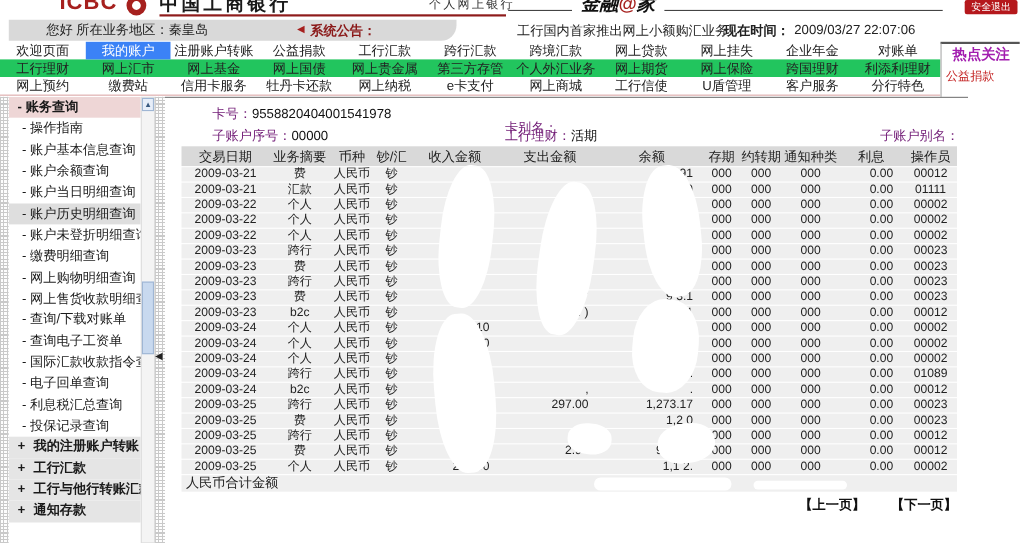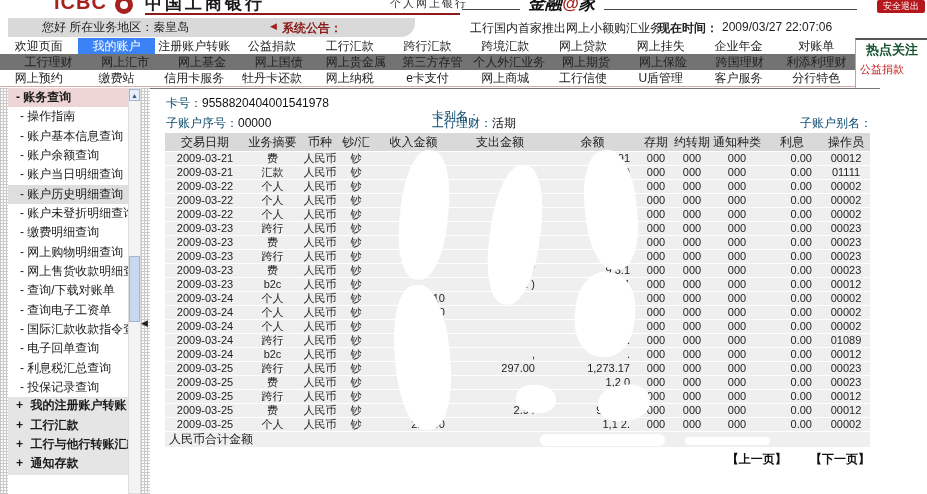--- a/index.html
+++ b/index.html
@@ -26,26 +26,26 @@
   .greet-tab{left:8px;top:0;width:407px;height:19px;background:#d9d9d9;border-radius:0 0 14px 0;
     line-height:19px;padding-left:34px;box-sizing:border-box;color:#222;}
   .ann-marker{left:270px;top:3px;color:#a6201e;font-size:9px;}
   .ann-label{left:282px;top:2px;color:#8b1a1a;font-weight:bold;}
   .ann-text{left:470px;top:2px;color:#222;}
   .time-label{left:658px;top:2px;color:#222;font-weight:bold;}
   .time-value{left:722px;top:2px;color:#222;}
   
   #nav{left:0;top:38px;width:855px;height:48px;border-bottom:1px solid #dca9a9;}
   .nav-row{display:flex;height:16px;}
-  .nav-row-2{background:#737373;padding-left:10px;}
+  .nav-row-2{background:#22c55e;}
   .nav-cell{flex:1 1 0;text-align:center;line-height:16px;font-size:12px;color:#222;cursor:pointer;white-space:nowrap;}
   .nav-active{background:#3b82f6;color:#fff;}
   
   #hotpanel{left:855px;top:38px;width:72px;height:60px;background:#fff;border-left:1px solid #aaa;border-top:2px solid #555;}
-  .hot-title{text-align:center;font-weight:bold;font-size:13px;color:#14532d;padding-top:1px;}
+  .hot-title{text-align:center;font-weight:bold;font-size:13px;color:#a21caf;padding-top:1px;}
   .hot-link{color:#c32222;font-size:11px;padding:3px 0 0 4px;cursor:pointer;}
   
   .dots{background-color:#fdfdfd;background-image:
     repeating-linear-gradient(0deg,#c9c9c9 0 1px,transparent 1px 3px),
     repeating-linear-gradient(90deg,#c9c9c9 0 1px,transparent 1px 3px);}
   #leftdots{left:0;top:88px;width:8px;height:406px;}
   #dotcol{left:141px;top:88px;width:9px;height:406px;}
   .collapse-arrow{left:141px;top:318px;font-size:9px;color:#222;cursor:pointer;}
   
   #sidebar{left:8px;top:88px;width:120px;height:406px;background:#fff;overflow:hidden;}
@@ -55,21 +55,21 @@
   .sb-gray{background:#e5e5e5;font-family:Liberation Mono, monospace;}
   .sb-item{padding-left:12px;}
   .sb-active{background:#dedede;}
   
   #scrollbar{left:128px;top:88px;width:13px;height:406px;background:#f4f4f4;border:1px solid #ddd;box-sizing:border-box;}
   .scroll-up{position:absolute;left:0;top:0;width:11px;height:12px;background:#e7eef9;border:1px solid #9fb6d4;
     box-sizing:border-box;font-size:7px;color:#39597f;text-align:center;line-height:11px;cursor:pointer;}
   .scroll-thumb{position:absolute;left:0;top:167px;width:11px;height:66px;background:#c8d9ef;border:1px solid #9fb6d4;box-sizing:border-box;cursor:pointer;}
   
   #content{left:150px;top:88px;width:730px;height:406px;background:#fff;border-top:1px solid #777;box-sizing:border-box;}
-  .info-label{color:#0c4a6e;}
+  .info-label{color:#701a75;margin-left:27px;}
   .info-value{color:#111;}
   .info-right{text-align:right;}
   
   #acct-table{left:15px;top:44px;width:705px;}
   .tr{display:flex;height:13px;margin-bottom:1px;background:#efefef;font-size:11px;line-height:13px;}
   .tr-head{height:18px;line-height:18px;background:#d9d9d9;font-size:12px;margin-bottom:1px;}
   .td,.th{box-sizing:border-box;white-space:nowrap;overflow:hidden;color:#222;}
   .th{text-align:center;}
   .tr-foot{display:flex;height:15px;line-height:15px;background:#efefef;font-size:12px;}
   .foot-label{padding-left:4px;color:#222;}

